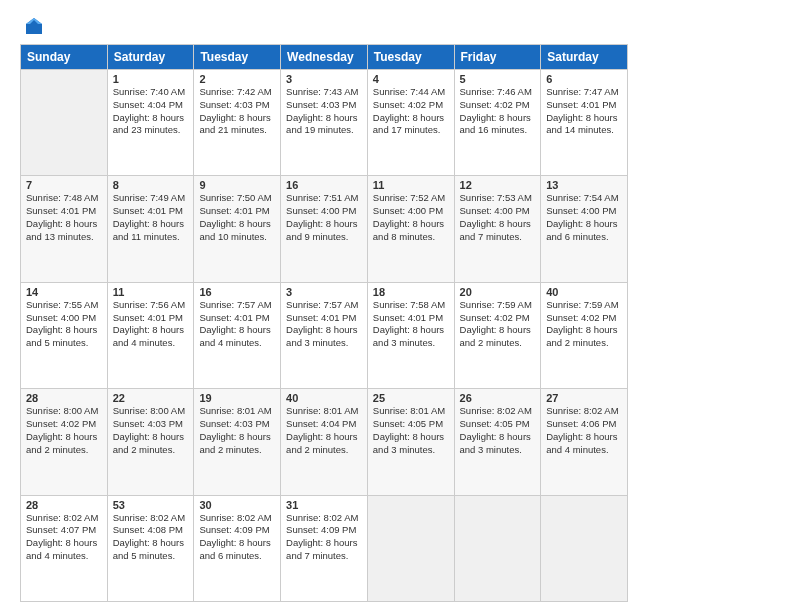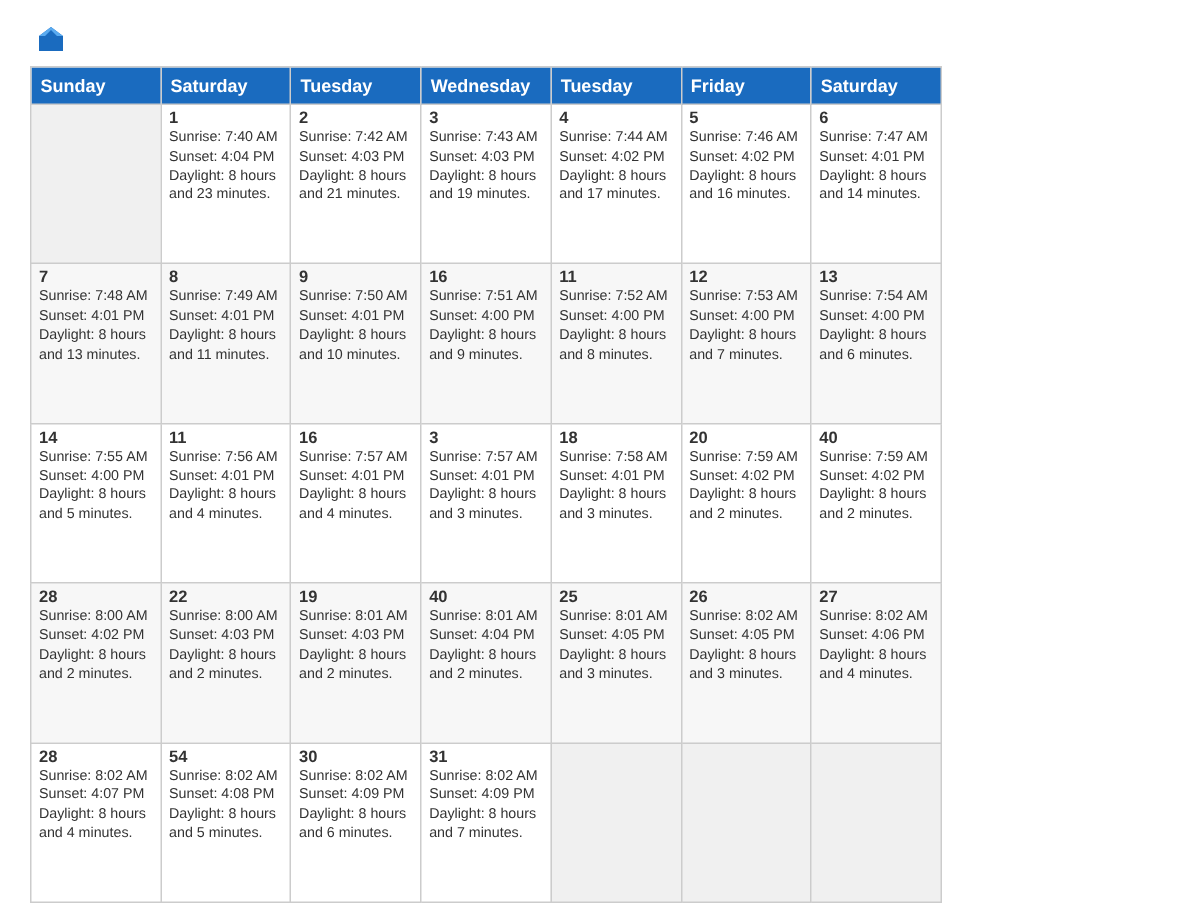--- a/index.html
+++ b/index.html
@@ -249,21 +249,21 @@
             <span class="day-num">27</span>
             <div class="day-info">Sunrise: 8:02 AM<br>Sunset: 4:06 PM<br>Daylight: 8 hours<br>and 4 minutes.</div>
           </td>
         </tr>
         <tr>
           <td>
             <span class="day-num">28</span>
             <div class="day-info">Sunrise: 8:02 AM<br>Sunset: 4:07 PM<br>Daylight: 8 hours<br>and 4 minutes.</div>
           </td>
           <td>
-            <span class="day-num">54</span>
+            <span class="day-num">53</span>
             <div class="day-info">Sunrise: 8:02 AM<br>Sunset: 4:08 PM<br>Daylight: 8 hours<br>and 5 minutes.</div>
           </td>
           <td>
             <span class="day-num">30</span>
             <div class="day-info">Sunrise: 8:02 AM<br>Sunset: 4:09 PM<br>Daylight: 8 hours<br>and 6 minutes.</div>
           </td>
           <td>
             <span class="day-num">31</span>
             <div class="day-info">Sunrise: 8:02 AM<br>Sunset: 4:09 PM<br>Daylight: 8 hours<br>and 7 minutes.</div>
           </td>

